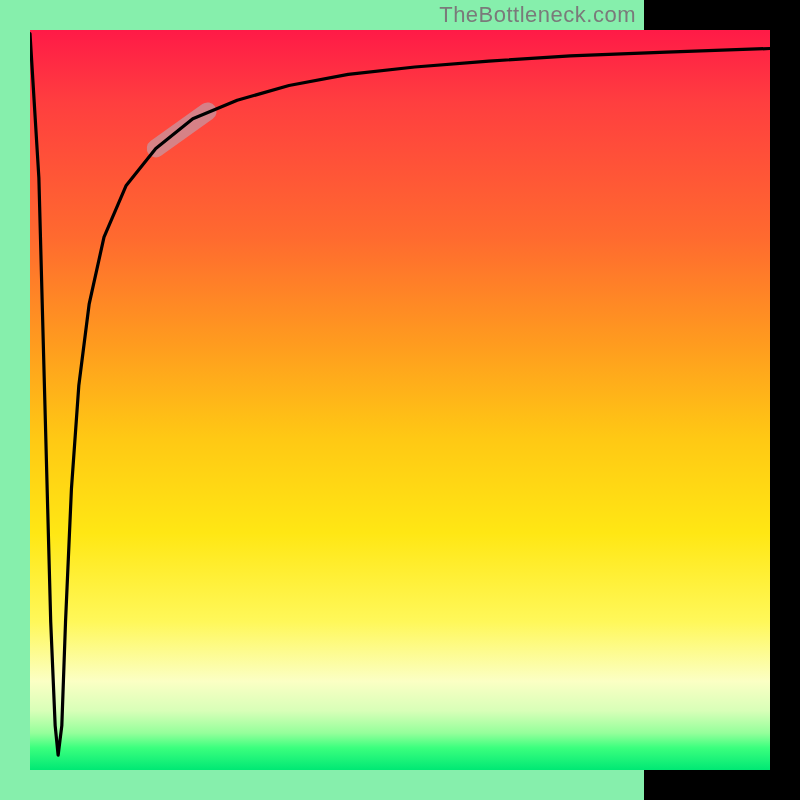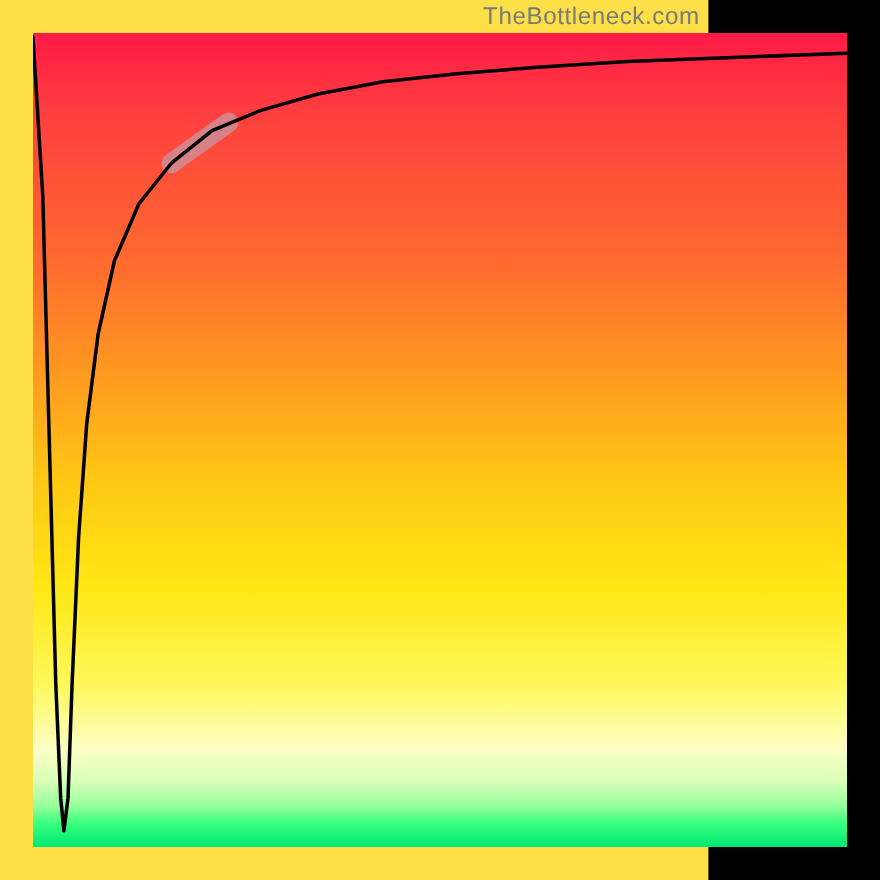--- a/index.html
+++ b/index.html
@@ -8,21 +8,21 @@
     width: 800px;
     height: 800px;
     overflow: hidden;
     background: #000;
     font-family: Arial, Helvetica, sans-serif;
   }
   .frame {
     position: relative;
     width: 644px;
     height: 800px;
-    background: #fde047;
+    background: #86efac;
   }
   .watermark {
     position: absolute;
     top: 2px;
     right: 8px;
     color: #7a7a7a;
     font-size: 22px;
     font-weight: 500;
     letter-spacing: 0.5px;
     z-index: 20;

